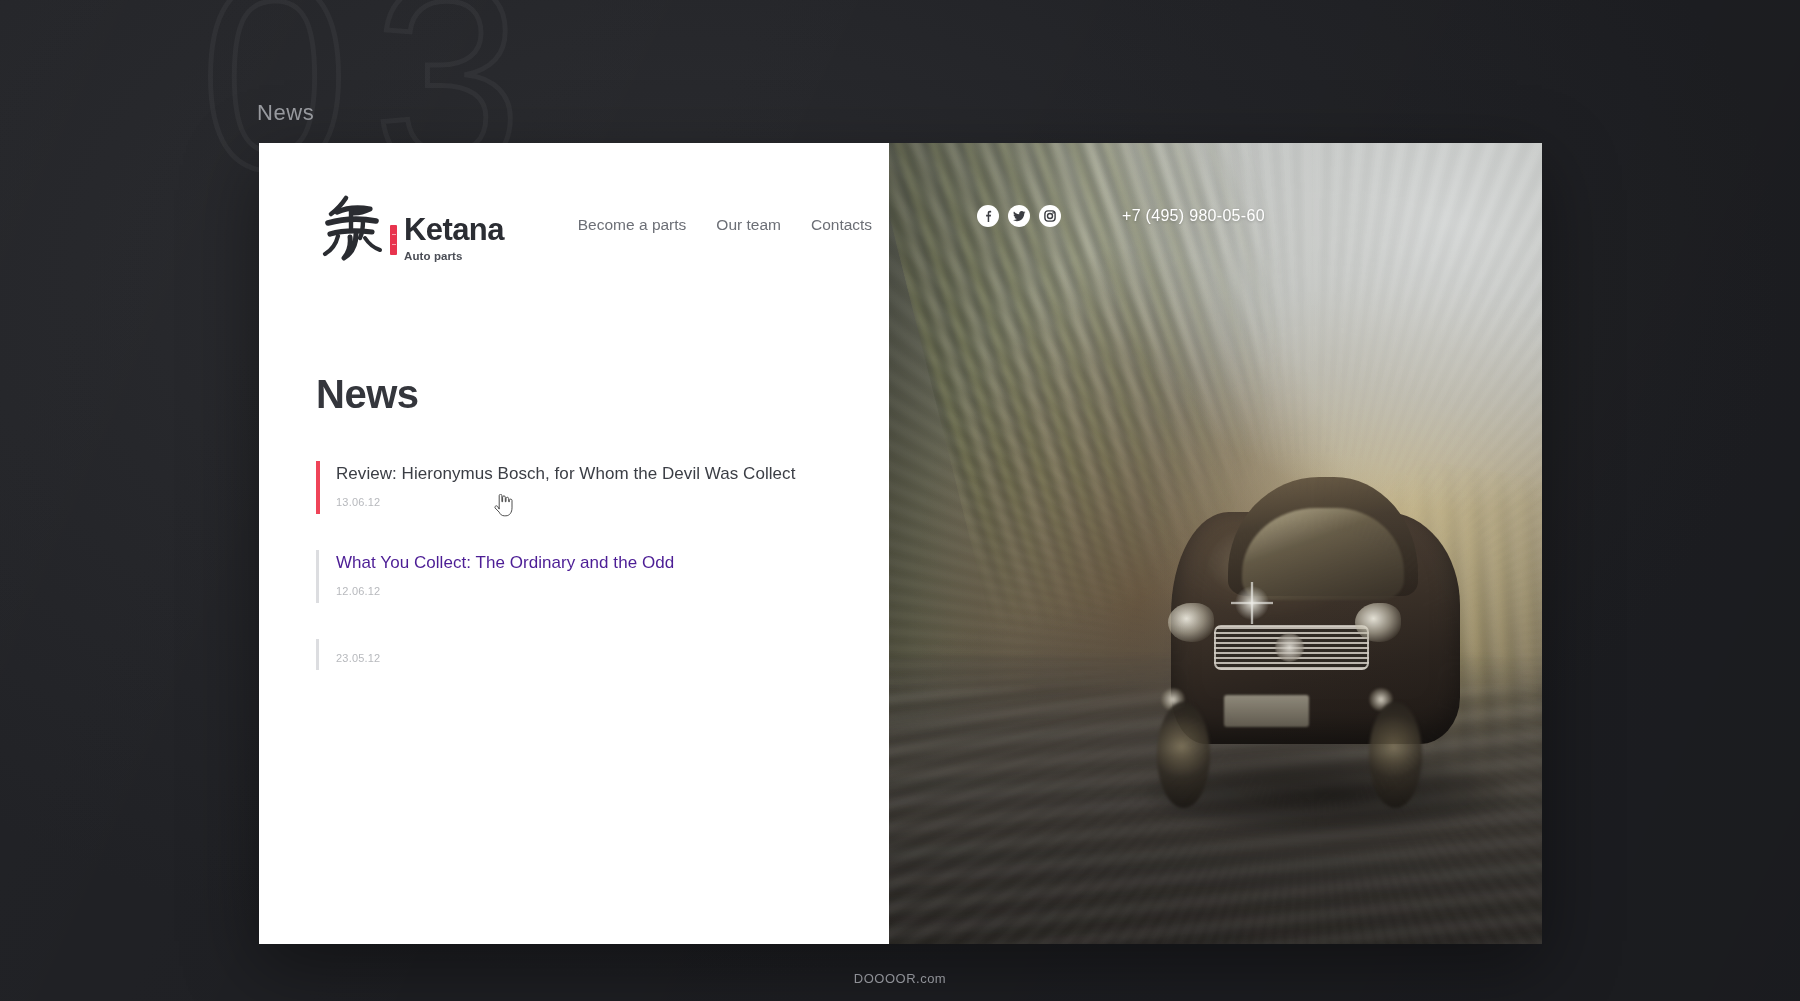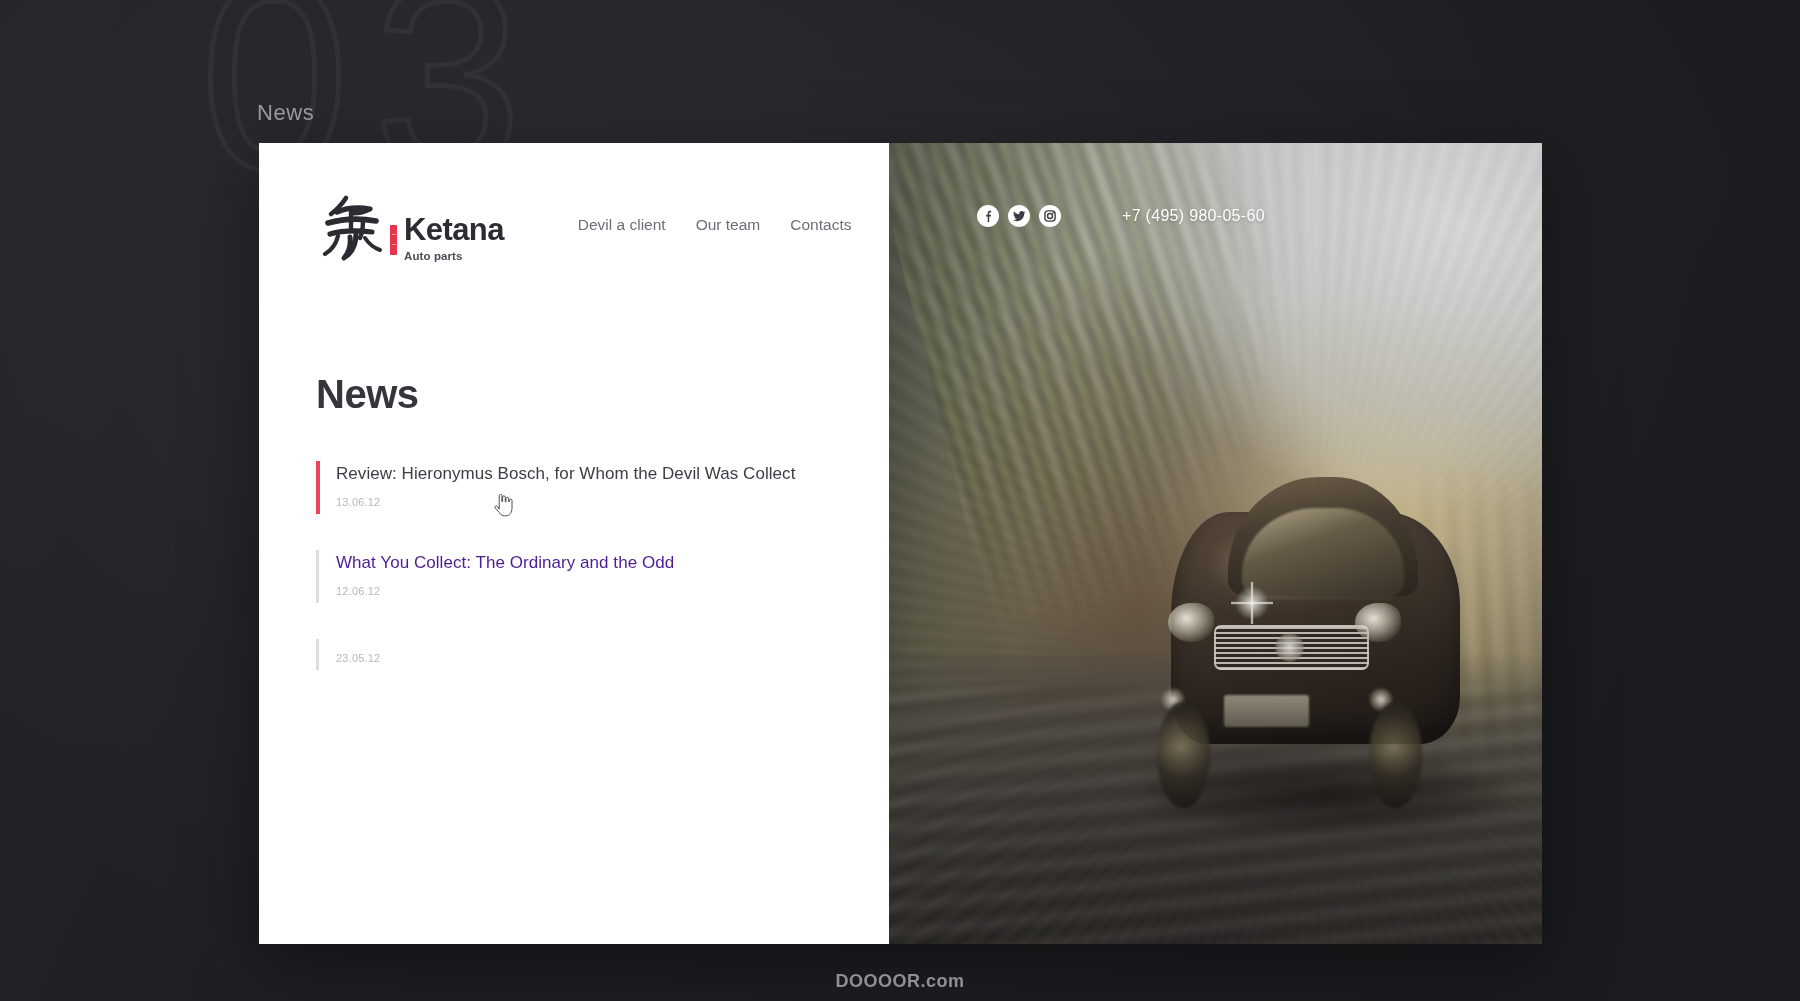--- a/index.html
+++ b/index.html
@@ -502,22 +502,22 @@
     pointer-events: none;
   }
 
   
   .watermark {
     position: absolute;
     left: 0;
     right: 0;
     top: 971px;
     text-align: center;
-    font-size: 18px;
-    font-weight: 700;
+    font-size: 13px;
+    font-weight: 400;
     letter-spacing: 0.5px;
     color: #8e9096;
   }
 </style>
 </head>
 <body>
 
 <div class="backdrop"></div>
 <div class="backdrop-sheen"></div>
 
@@ -547,21 +547,21 @@
           </svg>
         </div>
         <div class="logo-seal"></div>
         <div class="logo-text">
           <div class="logo-name">Ketana</div>
           <div class="logo-tagline">Auto parts</div>
         </div>
       </div>
 
       <nav class="nav">
-        <a class="nav-item">Devil a client</a>
+        <a class="nav-item">Become a parts</a>
         <a class="nav-item">Our team</a>
         <a class="nav-item">Contacts</a>
       </nav>
     </div>
 
     <h1 class="page-title">News</h1>
 
     <div class="news-list">
 
       <div class="news-item is-active">

